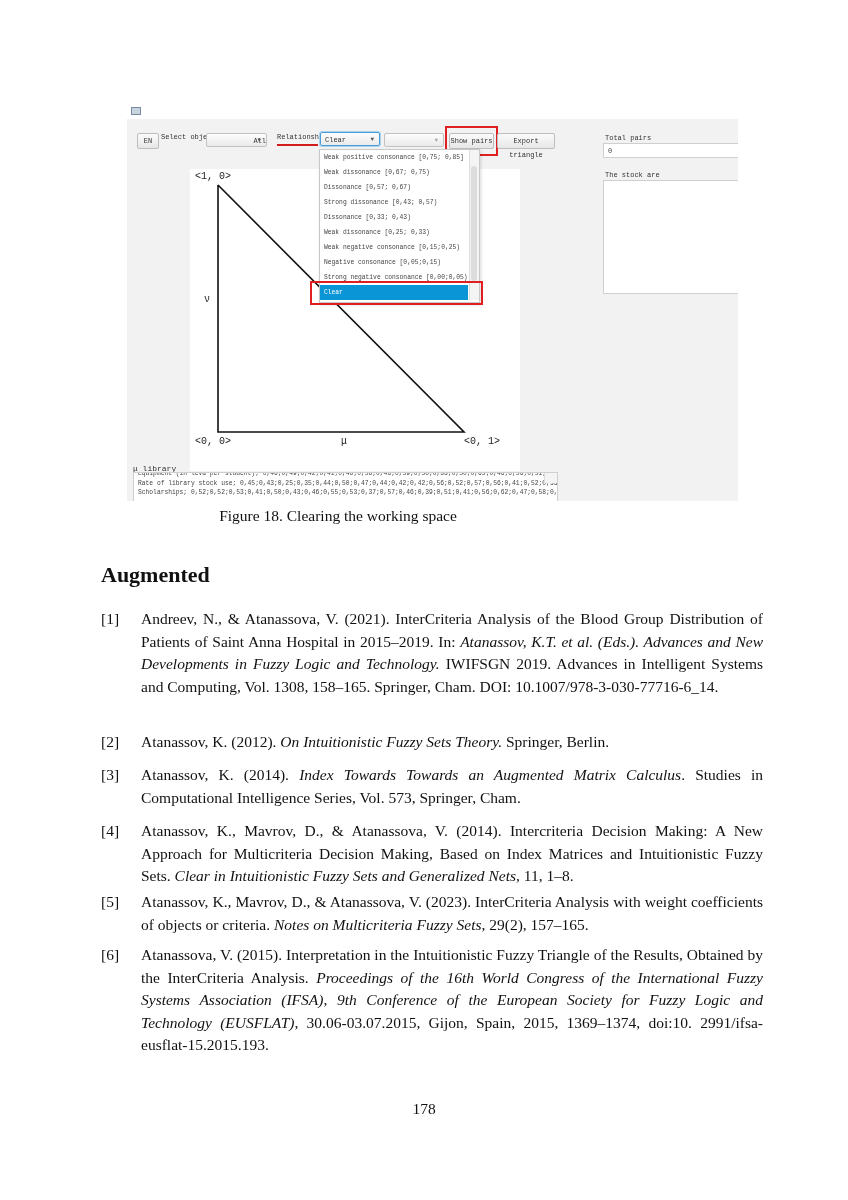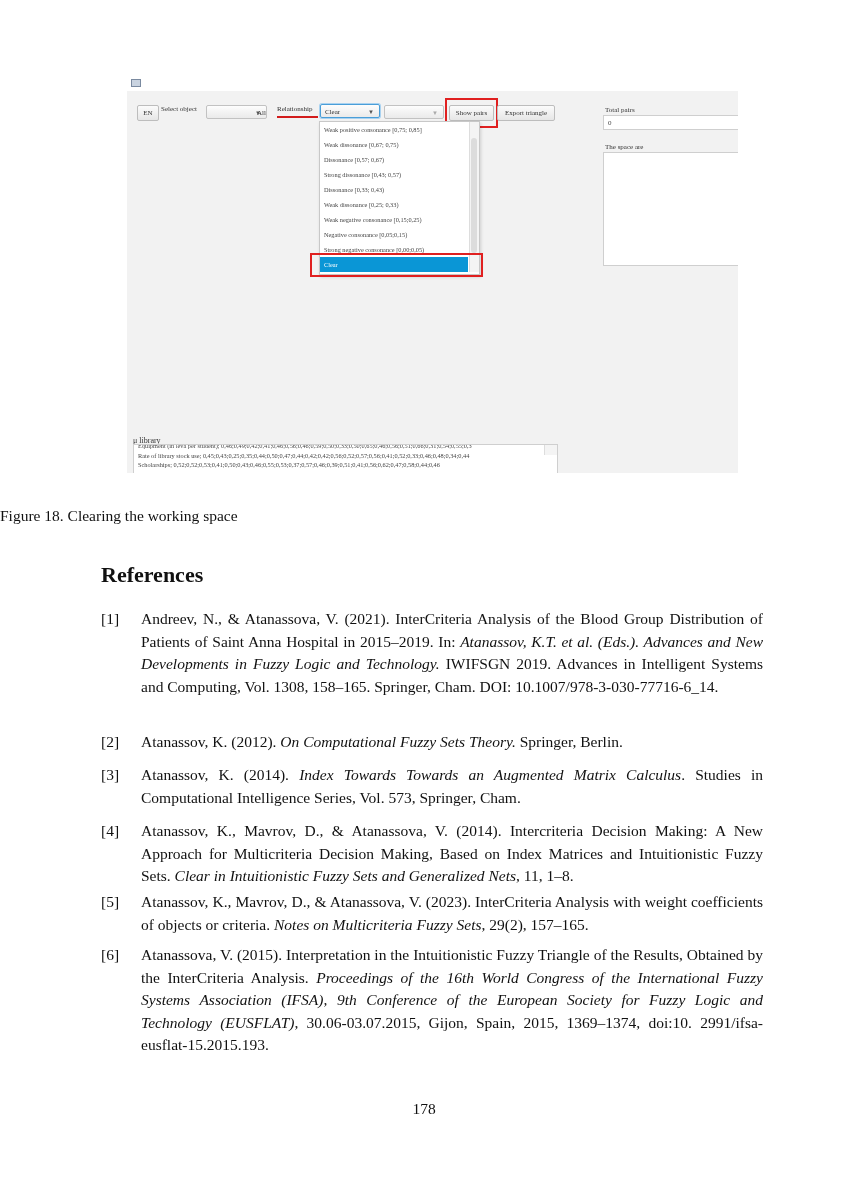--- a/index.html
+++ b/index.html
@@ -1,18 +1,18 @@
 <!DOCTYPE html>
 <html><head>
 <meta charset="utf-8">
 <style>
   html,body{margin:0;padding:0;background:#fff;}
   body{width:848px;height:1200px;position:relative;overflow:hidden;font-family:"Liberation Serif",serif;color:#111;}
   
-  .fig{position:absolute;left:127px;top:76px;width:611px;height:397px;background:#fff;overflow:hidden;font-family:Liberation Serif, serif;}
+  .fig{position:absolute;left:127px;top:104px;width:611px;height:397px;background:#fff;overflow:hidden;font-family:Liberation Mono, monospace;}
   .win-icon{position:absolute;left:4px;top:3px;width:8px;height:6px;border:1px solid #7a8aa0;background:#c9d3e0;}
   .app{position:absolute;left:0;top:15px;width:611px;height:382px;background:#f2f2f2;}
   .btn{position:absolute;height:14px;border:1px solid #bdbdbd;border-radius:2px;background:linear-gradient(#fbfbfb,#e6e6e6);font-size:7px;line-height:14px;text-align:center;color:#333;}
   .lbl{position:absolute;font-size:7px;color:#333;white-space:nowrap;}
   .combo{position:absolute;height:14px;border:1px solid #c2c2c2;border-radius:2px;background:linear-gradient(#fdfdfd,#eaeaea);font-size:7px;line-height:14px;color:#333;padding-left:4px;box-sizing:border-box;}
   .combo .arr{position:absolute;right:5px;top:0;font-size:6px;color:#555;}
   .combo.focus{border:1px solid #4a9ed8;box-shadow:0 0 0 1px #a9d2f0;}
   .combo.dim{color:#999;}
   .canvas{position:absolute;left:63px;top:50px;width:330px;height:302px;background:#fff;}
   .tri-label{position:absolute;font-size:10px;color:#222;white-space:nowrap;}
@@ -21,21 +21,21 @@
   .dd-item.sel{background:#0a96d6;color:#fff;}
   .dd-scroll{position:absolute;right:0;top:0;width:9px;height:150px;background:#f4f4f4;border-left:1px solid #ddd;}
   .dd-thumb{position:absolute;left:1px;top:16px;width:6px;height:115px;background:#dcdcdc;border-radius:3px;}
   .red-box{position:absolute;border:2px solid #e02020;}
   .red-line{position:absolute;height:2px;background:#d21c1c;}
   .side-input{position:absolute;background:#fff;border:1px solid #cfcfcf;font-size:7px;color:#444;padding-left:4px;box-sizing:border-box;}
   .matrix{position:absolute;left:6px;top:353px;width:423px;height:30px;background:#fff;border:1px solid #cfcfcf;font-size:6.3px;color:#444;overflow:hidden;}
   .matrix div{white-space:nowrap;height:9.5px;line-height:9.5px;padding-left:4px;}
   .matrix-scroll{position:absolute;right:0;top:0;width:8px;height:100%;background:#f4f4f4;border-left:1px solid #ddd;}
   
-  .caption{position:absolute;left:0;width:676px;top:507px;font-size:15.5px;}
+  .caption{position:absolute;left:0;width:676px;top:507px;text-align:center;font-size:15.5px;}
   .h2{position:absolute;left:101px;top:562px;font-size:22px;font-weight:bold;}
   .ref{position:absolute;left:101px;width:662px;font-size:15.5px;line-height:22.5px;}
   .ref .num{position:absolute;left:0;top:0;}
   .ref .body{margin-left:40px;text-align:justify;text-align-last:left;}
   .ref i{font-style:italic;}
   .pageno{position:absolute;left:0;width:848px;top:1100px;text-align:center;font-size:15.5px;}
 </style>
 </head>
 <body>
 
@@ -56,63 +56,73 @@
       <span class="arr">▼</span>
     </div>
     <div class="combo dim" style="left:257px;top:14px;width:60px;">
       <span></span>
       <span class="arr" style="color:#aaa;">▼</span>
     </div>
     <div class="btn" style="left:322px;top:14px;width:43px;">Show pairs</div>
     <div class="red-box" style="left:318px;top:7px;width:49px;height:26px;"></div>
     <div class="btn" style="left:370px;top:14px;width:56px;">Export triangle</div>
 
+    <div class="canvas">
+      <svg width="330" height="302" style="position:absolute;left:0;top:0;">
+        <polyline points="28,16 28,263 274,263 28,16" fill="none" stroke="#111" stroke-width="1.6"></polyline>
+      </svg>
+      <div class="tri-label" style="left:5px;top:2px;">&lt;1, 0&gt;</div>
+      <div class="tri-label" style="left:5px;top:267px;">&lt;0, 0&gt;</div>
+      <div class="tri-label" style="left:274px;top:267px;">&lt;0, 1&gt;</div>
+      <div class="tri-label" style="left:14px;top:125px;">ν</div>
+      <div class="tri-label" style="left:151px;top:267px;">μ</div>
+    </div>
 
     <div class="dropdown">
       <div class="dd-item" style="top:0px;">Weak positive consonance [0,75; 0,85]</div>
       <div class="dd-item" style="top:15px;">Weak dissonance [0,67; 0,75)</div>
       <div class="dd-item" style="top:30px;">Dissonance [0,57; 0,67)</div>
       <div class="dd-item" style="top:45px;">Strong dissonance [0,43; 0,57)</div>
       <div class="dd-item" style="top:60px;">Dissonance [0,33; 0,43)</div>
       <div class="dd-item" style="top:75px;">Weak dissonance [0,25; 0,33)</div>
       <div class="dd-item" style="top:90px;">Weak negative consonance [0,15;0,25)</div>
       <div class="dd-item" style="top:105px;">Negative consonance [0,05;0,15)</div>
       <div class="dd-item" style="top:120px;">Strong negative consonance [0,00;0,05)</div>
       <div class="dd-item sel" style="top:135px;">Clear</div>
       <div class="dd-scroll">
         <div class="dd-thumb"></div>
       </div>
     </div>
     <div class="red-box" style="left:183px;top:162px;width:169px;height:20px;"></div>
 
     <div class="lbl" style="left:478px;top:15px;">Total pairs</div>
     <div class="side-input" style="left:476px;top:24px;width:140px;height:15px;line-height:14px;">0</div>
-    <div class="lbl" style="left:478px;top:52px;">The space are</div>
+    <div class="lbl" style="left:478px;top:52px;">The stock are</div>
     <div class="side-input" style="left:476px;top:61px;width:140px;height:114px;"></div>
 
     <div class="lbl" style="left:6px;top:345px;font-size:8px;">μ library</div>
     <div class="matrix">
       <div style="margin-top:-4px;">Equipment (in leva per student); 0,46;0,49;0,42;0,41;0,46;0,56;0,46;0,59;0,50;0,33;0,50;0,65;0,46;0,56;0,51;0,66;0,31;0,54;0,55;0,3</div>
       <div>Rate of library stock use; 0,45;0,43;0,25;0,35;0,44;0,50;0,47;0,44;0,42;0,42;0,56;0,52;0,57;0,56;0,41;0,52;0,33;0,46;0,48;0,34;0,44</div>
       <div>Scholarships; 0,52;0,52;0,53;0,41;0,50;0,43;0,46;0,55;0,53;0,37;0,57;0,46;0,39;0,51;0,41;0,56;0,62;0,47;0,58;0,44;0,46</div>
       <div class="matrix-scroll"></div>
     </div>
   </div>
 </div>
 
 <div class="caption">Figure 18. Clearing the working space</div>
-<div class="h2">References</div>
+<div class="h2">Augmented</div>
 
 <div class="ref" style="top:608px;">
   <span class="num">[1]</span>
   <div class="body"><span>Andreev, N., &amp; Atanassova, V. (2021). InterCriteria Analysis of the Blood Group Distribution of Patients of Saint Anna Hospital in 2015–2019. In: </span><i>Atanassov, K.T. et al. (Eds.). Advances and New Developments in Fuzzy Logic and Technology.</i><span> IWIFSGN 2019. Advances in Intelligent Systems and Computing, Vol. 1308, 158–165. Springer, Cham. DOI: 10.1007/978-3-030-77716-6_14.</span></div>
 </div>
 <div class="ref" style="top:731px;">
   <span class="num">[2]</span>
-  <div class="body"><span>Atanassov, K. (2012). </span><i>On Computational Fuzzy Sets Theory.</i><span> Springer, Berlin.</span></div>
+  <div class="body"><span>Atanassov, K. (2012). </span><i>On Intuitionistic Fuzzy Sets Theory.</i><span> Springer, Berlin.</span></div>
 </div>
 <div class="ref" style="top:764px;">
   <span class="num">[3]</span>
   <div class="body"><span>Atanassov, K. (2014). </span><i>Index Towards Towards an Augmented Matrix Calculus</i><span>. Studies in Computational Intelligence Series, Vol. 573, Springer, Cham.</span></div>
 </div>
 <div class="ref" style="top:820px;">
   <span class="num">[4]</span>
   <div class="body"><span>Atanassov, K., Mavrov, D., &amp; Atanassova, V. (2014). Intercriteria Decision Making: A New Approach for Multicriteria Decision Making, Based on Index Matrices and Intuitionistic Fuzzy Sets. </span><i>Clear in Intuitionistic Fuzzy Sets and Generalized Nets</i><span>, 11, 1–8.</span></div>
 </div>
 <div class="ref" style="top:891px;">

